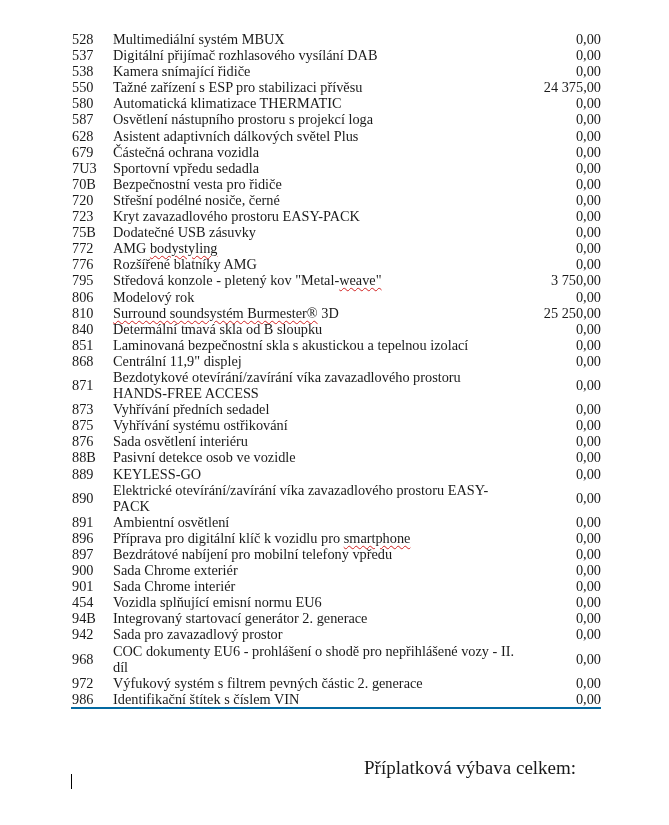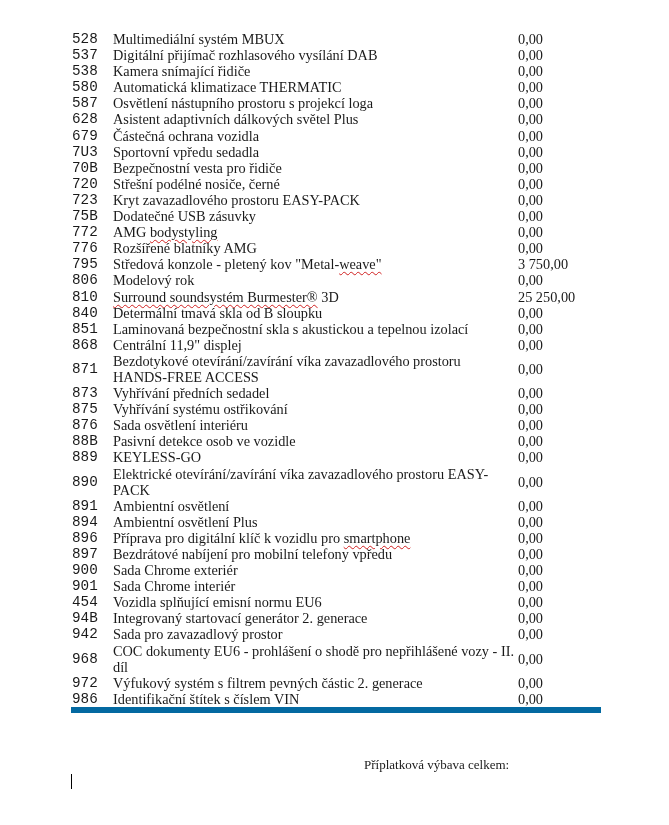--- a/index.html
+++ b/index.html
@@ -1,26 +1,26 @@
 <!DOCTYPE html>
 <html><head>
 <meta charset="utf-8">
 <style>
   html, body { margin: 0; padding: 0; background: #ffffff; }
   body { width: 669px; height: 825px; position: relative; overflow: hidden;
          font-family: "Liberation Serif", "DejaVu Serif", serif; color: #1a1a1a; }
   #doc { position: absolute; left: 71px; top: 31px; width: 530px; }
   table { border-collapse: collapse; width: 530px; font-size: 14.3px; }
   td { padding: 0; vertical-align: middle; line-height: 16.1px; }
-  td.code { width: 41px; padding-left: 1px; font-family: Liberation Mono, monospace; }
+  td.code { width: 41px; padding-left: 1px; }
   td.desc { width: 405px; }
-  td.val { text-align: left; white-space: nowrap; }
-  tr.last td { border-bottom: 6px solid #0369a1; }
+  td.val { text-align: right; white-space: nowrap; }
+  tr.last td { border-bottom: 2px solid #0369a1; }
   .spell { text-decoration: underline wavy #d02020; text-decoration-thickness: 1px; text-underline-offset: 2px; }
-  #total { position: absolute; left: 364px; top: 757px; font-size: 13px; }
+  #total { position: absolute; left: 364px; top: 757px; font-size: 19px; }
   #cursor { position: absolute; left: 71px; top: 774px; width: 1px; height: 15px; background: #000; }
 </style>
 </head>
 <body>
 
 <div id="doc">
   <table>
     <tbody id="rows">
         <tr>
           <td class="code">528</td>
@@ -31,20 +31,25 @@
           <td class="code">537</td>
           <td class="desc">Digitální přijímač rozhlasového vysílání DAB</td>
           <td class="val">0,00</td>
         </tr>
         <tr>
           <td class="code">538</td>
           <td class="desc">Kamera snímající řidiče</td>
           <td class="val">0,00</td>
         </tr>
         <tr>
+          <td class="code">550</td>
+          <td class="desc">Tažné zařízení s ESP pro stabilizaci přívěsu</td>
+          <td class="val">24 375,00</td>
+        </tr>
+        <tr>
           <td class="code">580</td>
           <td class="desc">Automatická klimatizace THERMATIC</td>
           <td class="val">0,00</td>
         </tr>
         <tr>
           <td class="code">587</td>
           <td class="desc">Osvětlení nástupního prostoru s projekcí loga</td>
           <td class="val">0,00</td>
         </tr>
         <tr>
@@ -153,25 +158,20 @@
           <td class="val">0,00</td>
         </tr>
         <tr>
           <td class="code">890</td>
           <td class="desc">Elektrické otevírání/zavírání víka zavazadlového prostoru EASY-PACK</td>
           <td class="val">0,00</td>
         </tr>
         <tr>
           <td class="code">891</td>
           <td class="desc">Ambientní osvětlení</td>
-          <td class="val">0,00</td>
-        </tr>
-        <tr>
-          <td class="code">894</td>
-          <td class="desc">Ambientní osvětlení Plus</td>
           <td class="val">0,00</td>
         </tr>
         <tr>
           <td class="code">896</td>
           <td class="desc">Příprava pro digitální klíč k vozidlu pro <span class="spell">smartphone</span></td>
           <td class="val">0,00</td>
         </tr>
         <tr>
           <td class="code">897</td>
           <td class="desc">Bezdrátové nabíjení pro mobilní telefony vpředu</td>

